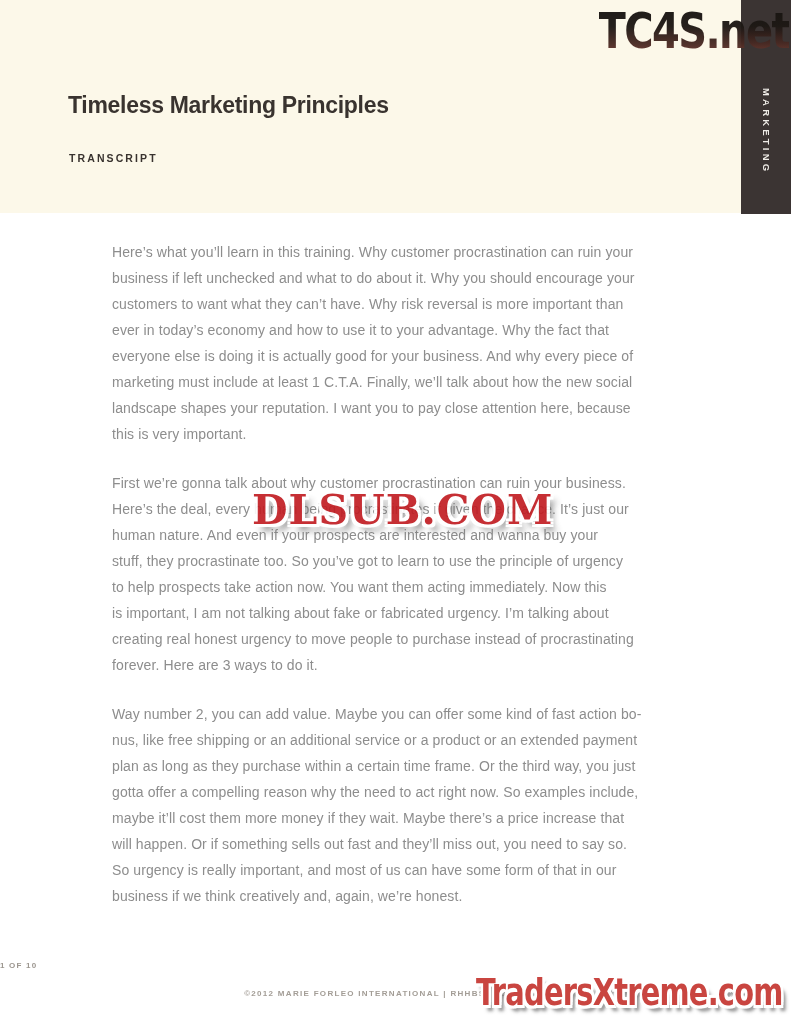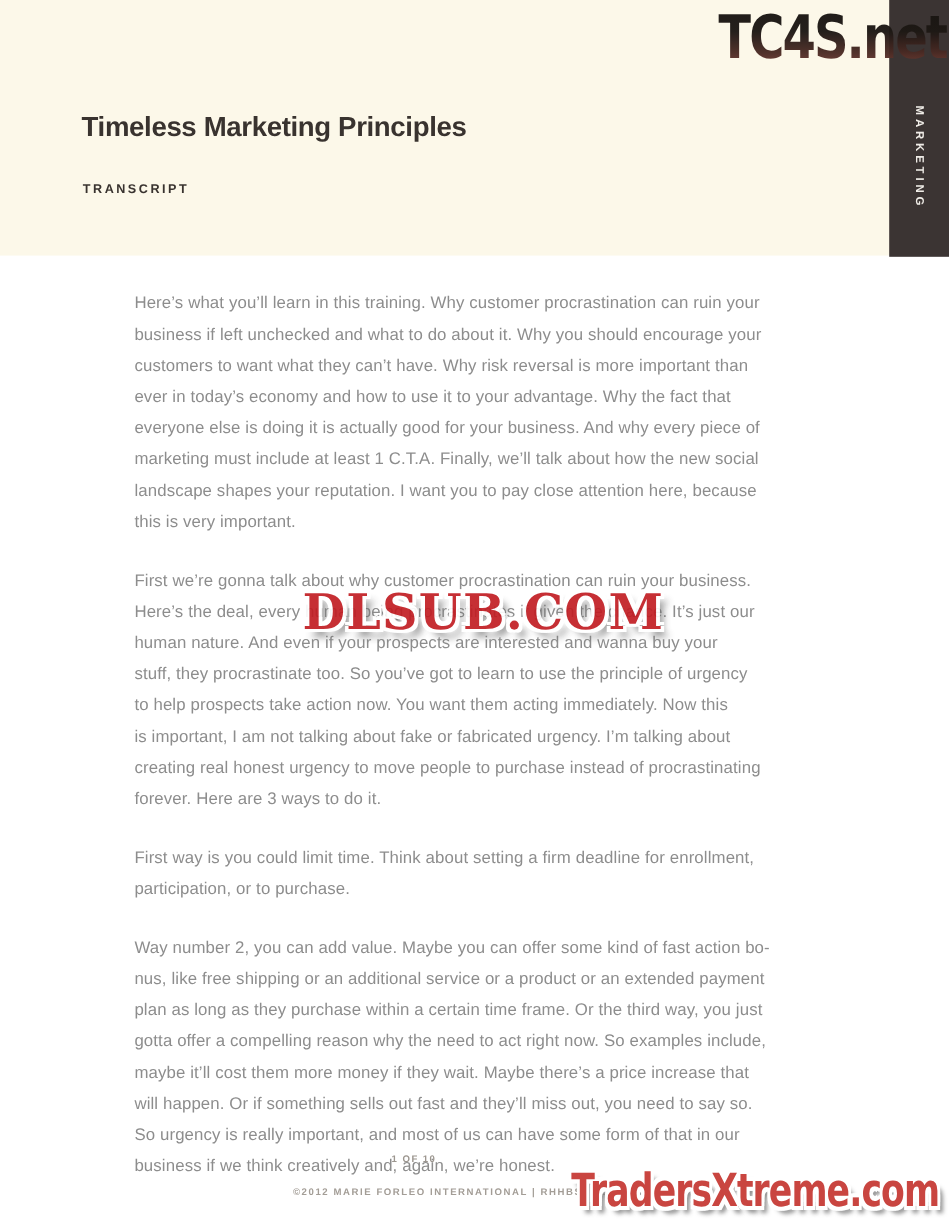--- a/index.html
+++ b/index.html
@@ -69,21 +69,20 @@
   .content p {
     white-space: pre-line;
     margin-bottom: 23px;
   }
 
   
   .page-number {
     position: absolute;
     left: 0; top: 961px;
     width: 690px;
-    text-align: center;
     font-size: 8px;
     font-weight: 700;
     letter-spacing: 1.2px;
     color: #9C968F;
   }
   .copyright {
     position: absolute;
     left: 0; top: 989px;
     width: 791px;
     text-align: center;
@@ -167,22 +166,20 @@
 landscape shapes your reputation. I want you to pay close attention here, because
 this is very important.</p>
     <p>First we’re gonna talk about why customer procrastination can ruin your business.
 Here’s the deal, every human being procrastinates if given the chance. It’s just our
 human nature. And even if your prospects are interested and wanna buy your
 stuff, they procrastinate too. So you’ve got to learn to use the principle of urgency
 to help prospects take action now. You want them acting immediately. Now this
 is important, I am not talking about fake or fabricated urgency. I’m talking about
 creating real honest urgency to move people to purchase instead of procrastinating
 forever. Here are 3 ways to do it.</p>
-    <p>First way is you could limit time. Think about setting a firm deadline for enrollment,
-participation, or to purchase.</p>
     <p>Way number 2, you can add value. Maybe you can offer some kind of fast action bo-
 nus, like free shipping or an additional service or a product or an extended payment
 plan as long as they purchase within a certain time frame. Or the third way, you just
 gotta offer a compelling reason why the need to act right now. So examples include,
 maybe it’ll cost them more money if they wait. Maybe there’s a price increase that
 will happen. Or if something sells out fast and they’ll miss out, you need to say so.
 So urgency is really important, and most of us can have some form of that in our
 business if we think creatively and, again, we’re honest.</p>
   </div>
 

